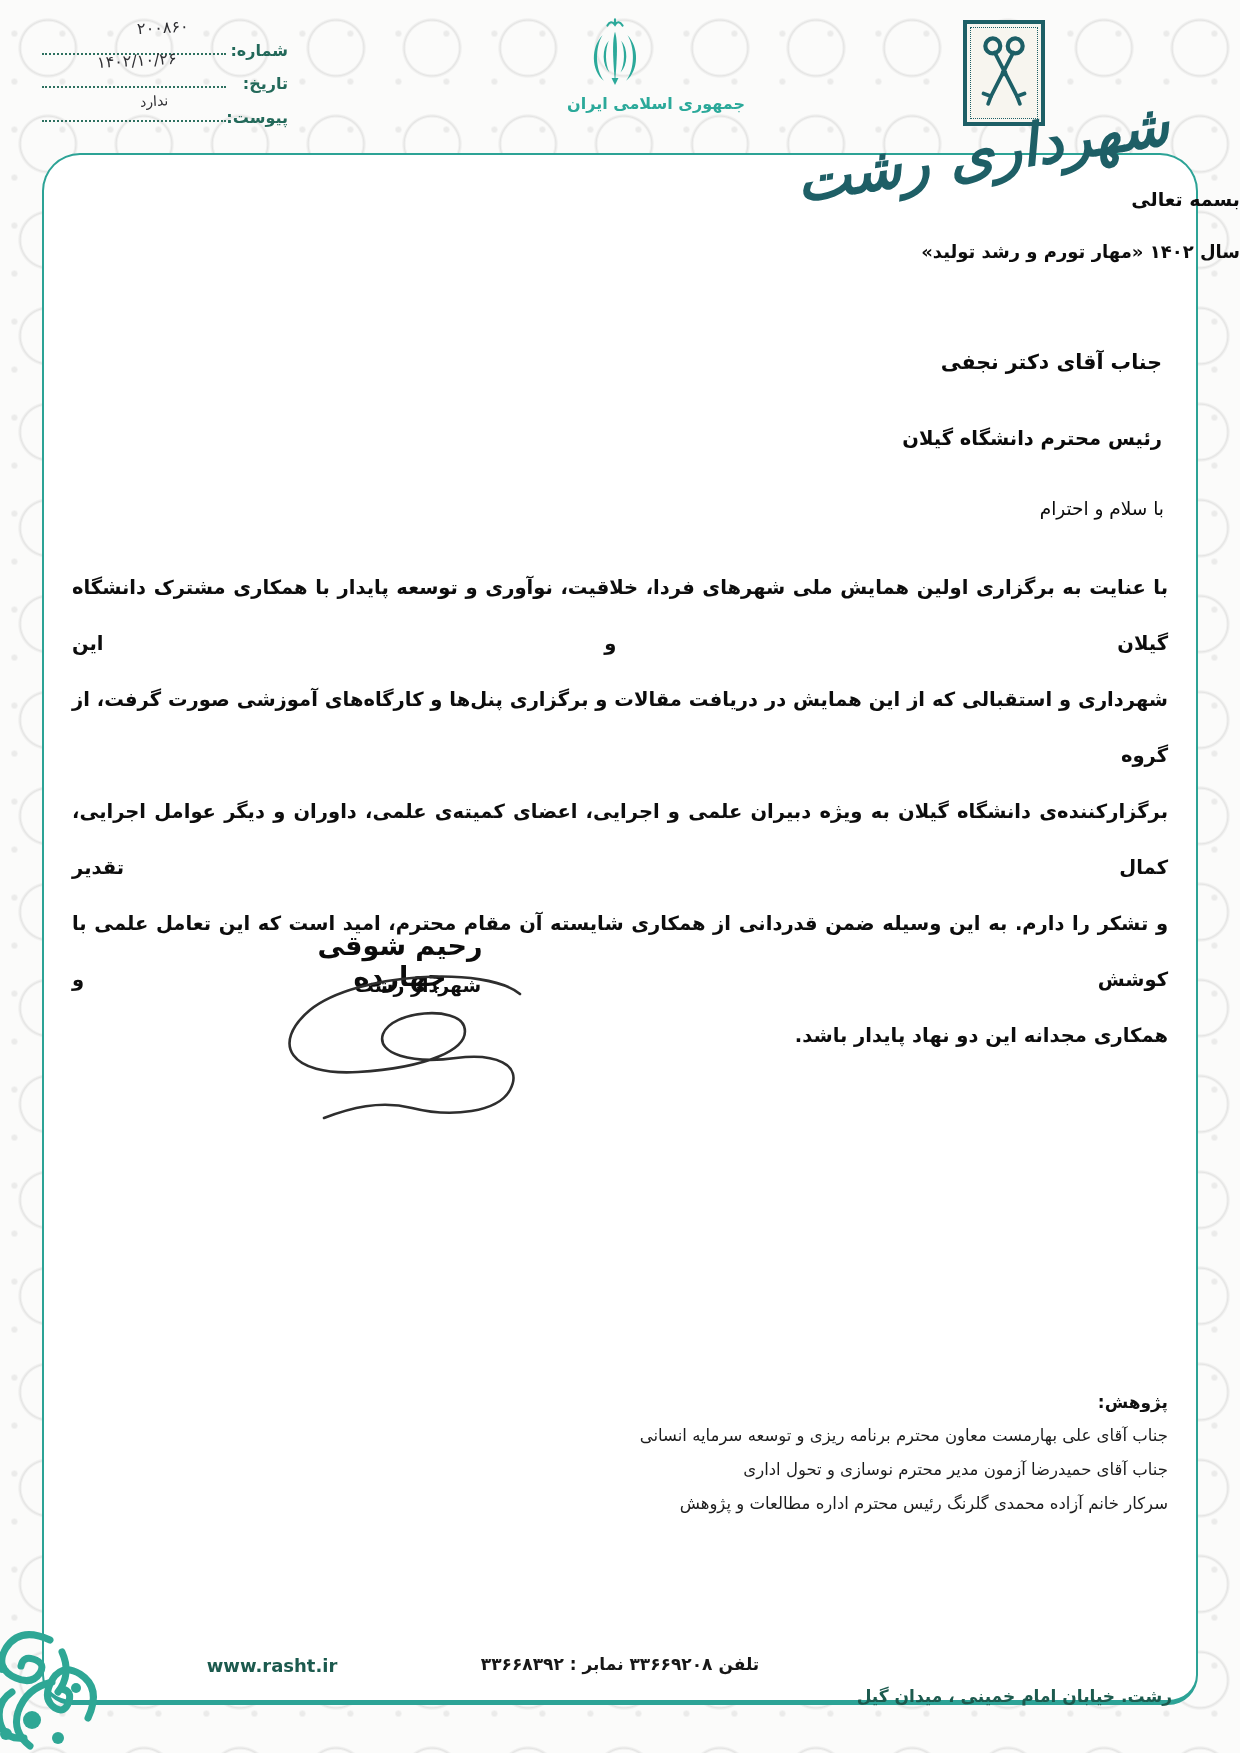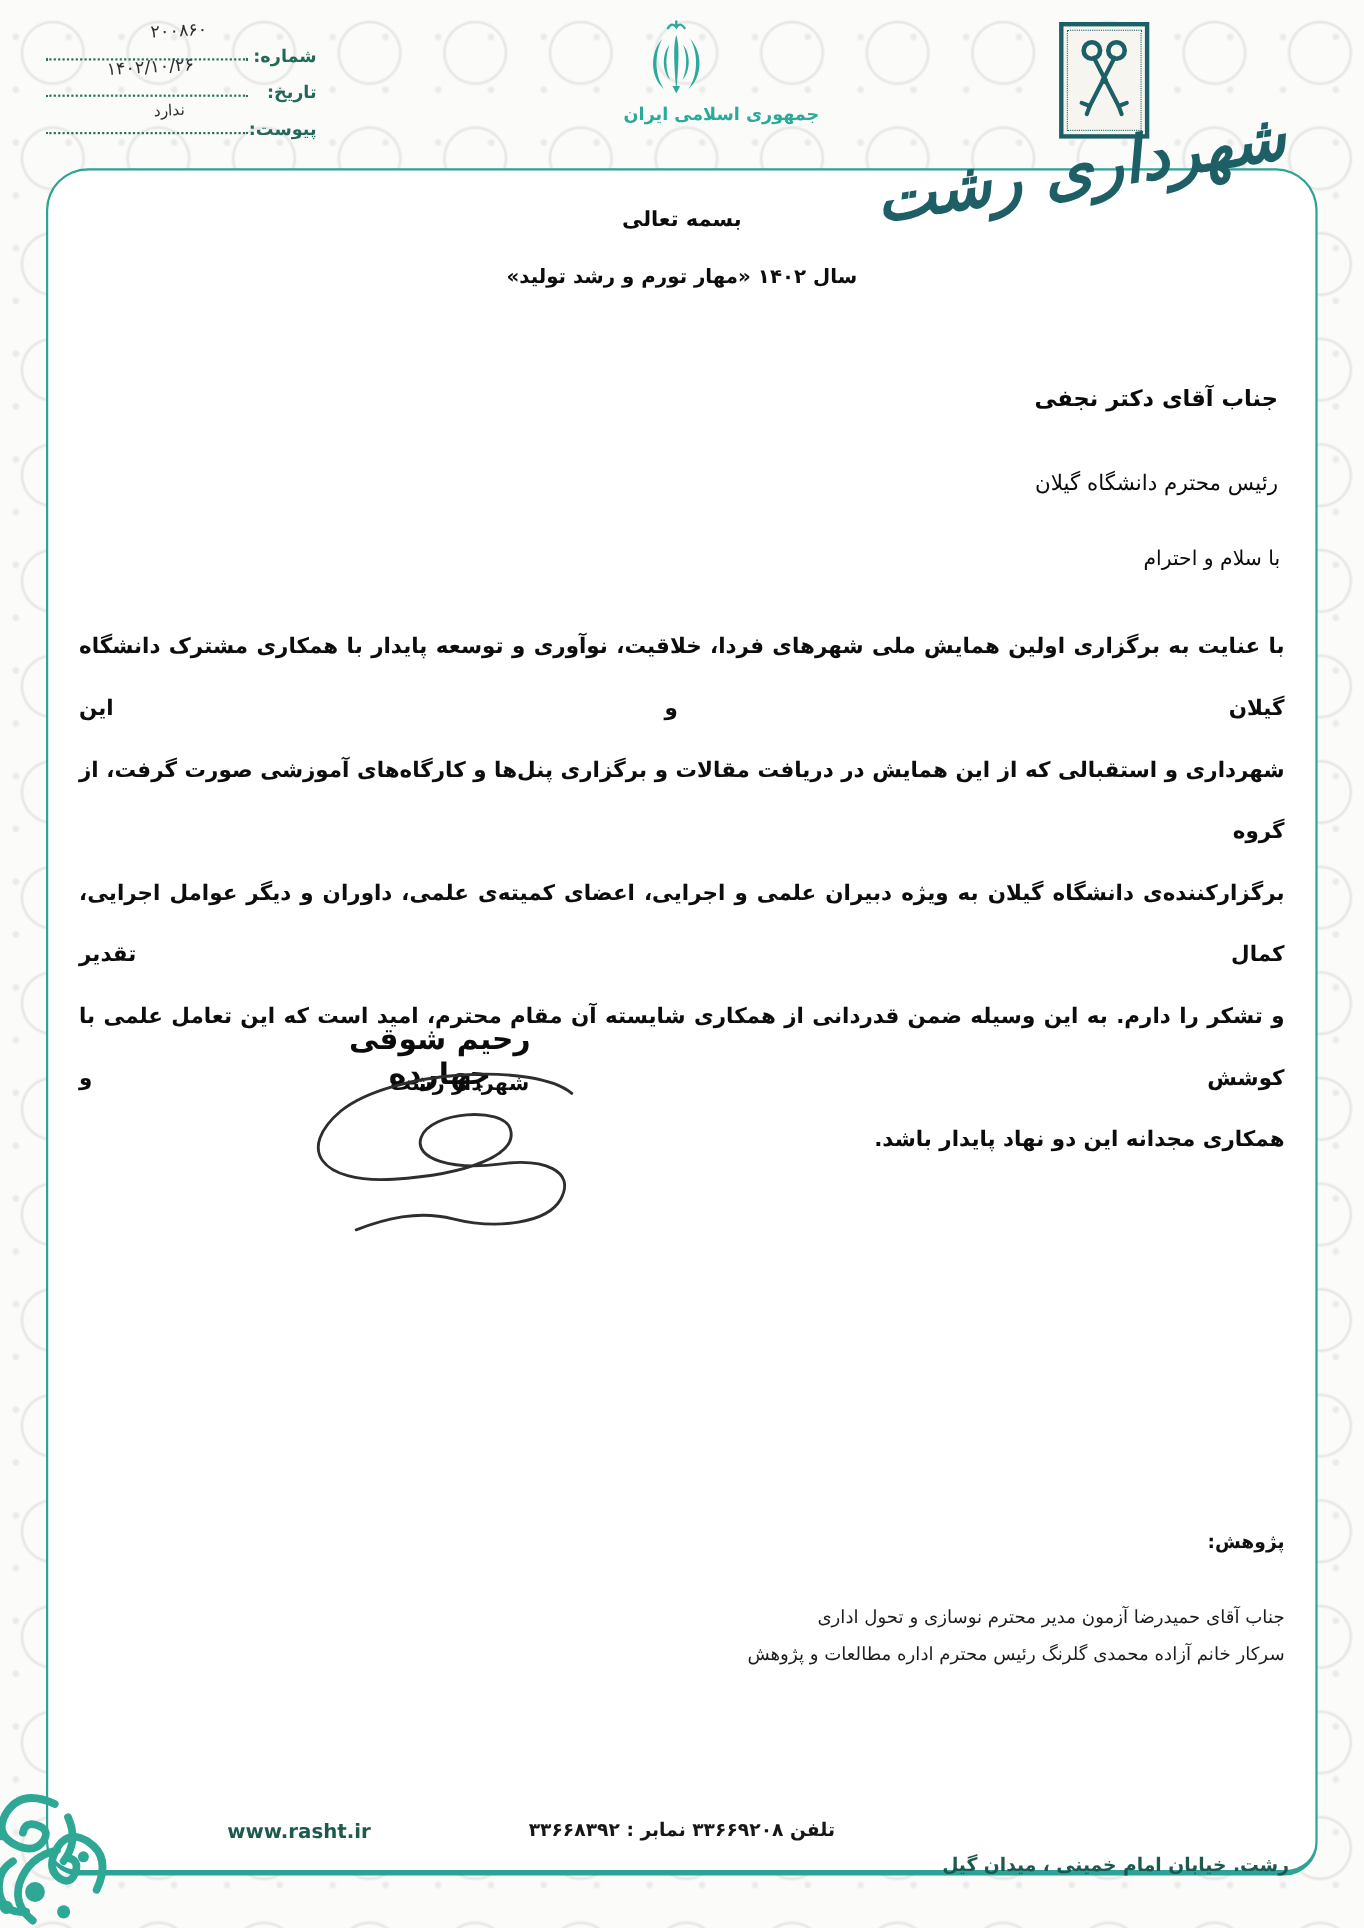--- a/index.html
+++ b/index.html
@@ -35,25 +35,25 @@
     left:963px;top:20px;width:82px;height:106px;box-sizing:border-box;
     border:4px solid #1d5f66;outline:1px dotted #1d5f66;outline-offset:-8px;
     background:#f7f5ef;display:flex;align-items:center;justify-content:center;
   }
   .calli{
     left:758px;top:88px;width:450px;height:140px;
     color:#1e5f66;font-size:58px;font-weight:bold;font-style:italic;
     transform:rotate(-9deg);text-align:center;line-height:130px;white-space:nowrap;
     letter-spacing:2px;
   }
-  .center-line{width:100%;text-align:center;color:#0d0d0d;}
+  .center-line{width:100%;text-align:right;color:#0d0d0d;}
   .bismillah{top:188px;font-size:19px;font-weight:bold;}
   .slogan{top:241px;font-size:18px;font-weight:bold;}
   .addr-name{right:78px;top:350px;font-size:20.5px;font-weight:bold;color:#0b0b0b;}
-  .addr-title{right:78px;top:427px;font-size:19.5px;font-weight:normal;color:#0b0b0b;}
+  .addr-title{right:78px;top:427px;font-size:19.5px;font-weight:bold;color:#0b0b0b;}
   .salutation{right:76px;top:498px;font-size:18.5px;font-weight:normal;color:#0b0b0b;}
   .body-wrap{left:72px;top:560px;width:1096px;}
   .body-line{
     direction:rtl;font-size:19.5px;font-weight:bold;color:#0d0d0d;
     line-height:56px;text-align:justify;text-align-last:justify;-moz-text-align-last:justify;
   }
   .body-line.last{text-align-last:right;-moz-text-align-last:right;}
   .sig-name{left:275px;top:930px;width:250px;text-align:center;font-size:27px;font-weight:bold;color:#0c0c0c;}
   .sig-title{left:298px;top:974px;width:240px;text-align:center;font-size:19px;font-weight:bold;color:#0c0c0c;}
   .cc-label{right:72px;top:1392px;font-size:17px;font-weight:bold;color:#111;}
@@ -137,20 +137,21 @@
   <div class="abs" style="left:262px;top:952px;width:300px;height:170px;">
     <svg width="300" height="170" viewBox="0 0 300 170">
       <path d="M258 42 C 225 14 95 20 48 58 C 8 92 28 124 96 120
                C 162 116 210 98 202 74 C 195 54 130 58 121 82
                C 114 102 150 112 194 106 C 232 101 262 112 248 138
                C 236 160 190 166 150 156 C 118 148 88 156 62 166" fill="none" stroke="#2e2e2e" stroke-width="2.6" stroke-linecap="round"></path>
     </svg>
   </div>
 
   <div class="abs cc-label">پژوهش:</div>
+  <div class="abs cc-item" style="top:1426px;">جناب آقای علی بهارمست معاون محترم برنامه ریزی و توسعه سرمایه انسانی</div>
   <div class="abs cc-item" style="top:1460px;">جناب آقای حمیدرضا آزمون مدیر محترم نوسازی و تحول اداری</div>
   <div class="abs cc-item" style="top:1494px;">سرکار خانم آزاده محمدی گلرنگ رئیس محترم اداره مطالعات و پژوهش</div>
 
   <div class="abs foot-address">رشت. خیابان امام خمینی ، میدان گیل</div>
   <div class="abs foot-phone">تلفن ۳۳۶۶۹۲۰۸   نمابر : ۳۳۶۶۸۳۹۲</div>
   <div class="abs foot-site">www.rasht.ir</div>
 
   <div class="abs" style="left:-8px;top:1622px;width:150px;height:131px;">
     <svg width="150" height="131" viewBox="0 0 150 131">
       <g fill="none" stroke="#2ea795" stroke-width="7" stroke-linecap="round">

